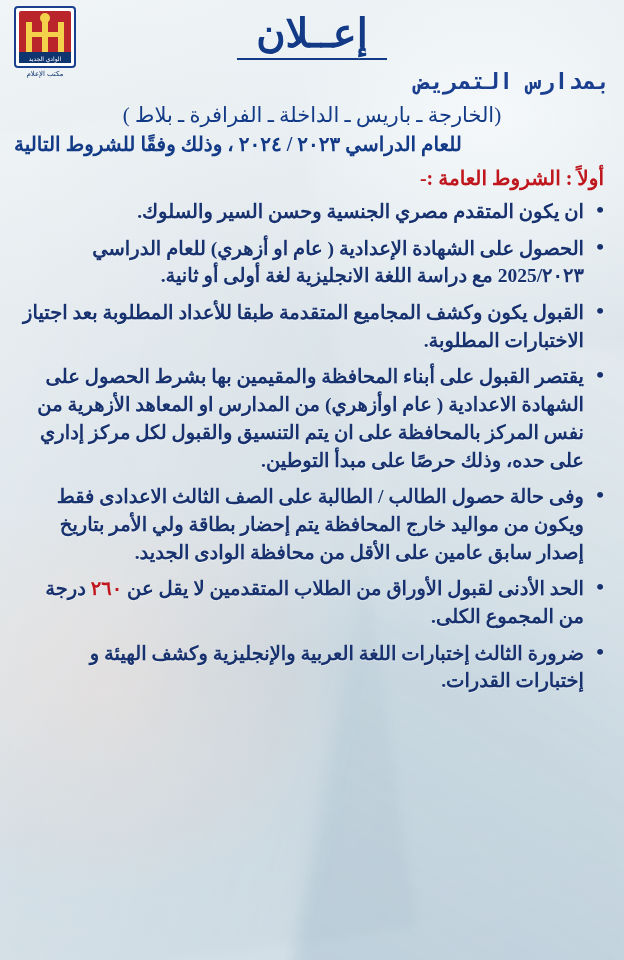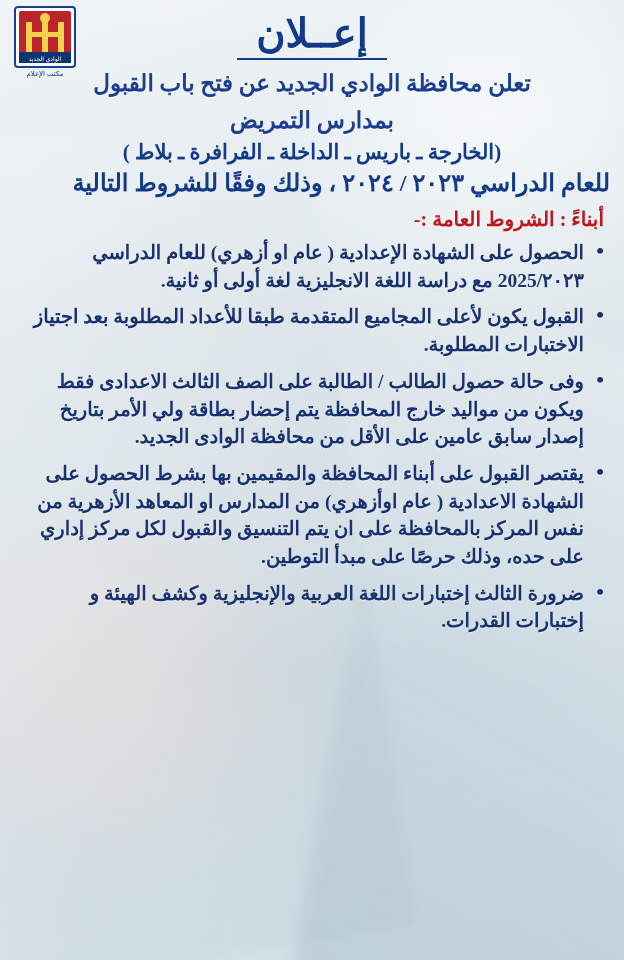--- a/index.html
+++ b/index.html
@@ -94,42 +94,42 @@
     text-align: center;
     font-family: "Liberation Serif", serif;
     font-weight: bold;
     color: #1b3f8f;
     font-size: 23px;
     line-height: 1.35;
     margin: 0 6px 2px 6px;
     text-shadow: 0 1px 0 rgba(255,255,255,0.55);
   }
   .lead2 {
-    text-align: center;
-    font-family: Liberation Serif, serif;
+    text-align: right;
+    font-family: Liberation Mono, monospace;
     font-weight: bold;
     color: #1b3f8f;
     font-size: 23px;
     line-height: 1.35;
     margin: 6px 0 4px 0;
   }
   .branches {
     text-align: center;
     font-family: "Liberation Serif", serif;
-    font-weight: bold;
+    font-weight: normal;
     color: #123a86;
     font-size: 21px;
     margin: 2px 0 4px 0;
   }
   .year-line {
-    text-align: right;
+    text-align: left;
     font-family: "Liberation Serif", serif;
     font-weight: bold;
     color: #123a86;
-    font-size: 24px;
+    font-size: 20px;
     margin: 0 0 10px 0;
   }
 
   .section-head {
     font-family: "Liberation Serif", serif;
     font-weight: bold;
     color: #c0161d;
     font-size: 20px;
     text-align: right;
     margin: 2px 6px 8px 6px;
@@ -191,29 +191,30 @@
       <text x="31" y="54.5" font-family="Liberation Sans, sans-serif" font-size="6" fill="#ffffff" text-anchor="middle">الوادي الجديد</text>
       <text x="31" y="70" font-family="Liberation Sans, sans-serif" font-size="7" fill="#0e3570" text-anchor="middle">مكتب الإعلام</text>
     </svg>
   </div>
 
   <div class="content">
 
     <div class="title">إعــلان</div>
     <div class="title-underline"></div>
 
-    <div class="lead">تعلن محافظة الوادي الجديد عن فتح باب القبول</div>
     <div class="lead2">بمدارس التمريض</div>
     <div class="branches">(الخارجة ـ باريس ـ الداخلة ـ الفرافرة ـ بلاط )</div>
     <div class="year-line">للعام الدراسي ٢٠٢٣ / ٢٠٢٤ ، وذلك وفقًا للشروط التالية</div>
 
-    <div class="section-head">أبناءً : الشروط العامة :-</div>
+    <div class="section-head">أولاً : الشروط العامة :-</div>
 
     <ul class="terms">
+      <li>ان يكون المتقدم مصري الجنسية وحسن السير والسلوك.</li>
       <li>الحصول على الشهادة الإعدادية ( عام او أزهري) للعام الدراسي 2025/٢٠٢٣ مع دراسة اللغة الانجليزية لغة أولى أو ثانية.</li>
-      <li>القبول يكون لأعلى المجاميع المتقدمة طبقا للأعداد المطلوبة بعد اجتياز الاختبارات المطلوبة.</li>
+      <li>القبول يكون وكشف المجاميع المتقدمة طبقا للأعداد المطلوبة بعد اجتياز الاختبارات المطلوبة.</li>
+      <li>يقتصر القبول على أبناء المحافظة والمقيمين بها بشرط الحصول على الشهادة الاعدادية ( عام اوأزهري) من المدارس او المعاهد الأزهرية من نفس المركز بالمحافظة على ان يتم التنسيق والقبول لكل مركز إداري على حده، وذلك حرصًا على مبدأ التوطين.</li>
       <li>وفى حالة حصول الطالب / الطالبة على الصف الثالث الاعدادى فقط ويكون من مواليد خارج المحافظة يتم إحضار بطاقة ولي الأمر بتاريخ إصدار سابق عامين على الأقل من محافظة الوادى الجديد.</li>
-      <li>يقتصر القبول على أبناء المحافظة والمقيمين بها بشرط الحصول على الشهادة الاعدادية ( عام اوأزهري) من المدارس او المعاهد الأزهرية من نفس المركز بالمحافظة على ان يتم التنسيق والقبول لكل مركز إداري على حده، وذلك حرصًا على مبدأ التوطين.</li>
+      <li>الحد الأدنى لقبول الأوراق من الطلاب المتقدمين لا يقل عن <span class="red">٢٦٠</span> درجة من المجموع الكلى.</li>
       <li class="center-ish">ضرورة الثالث إختبارات اللغة العربية والإنجليزية وكشف الهيئة و إختبارات القدرات.</li>
     </ul>
 
   </div>
 </div>
 
 </body></html>

